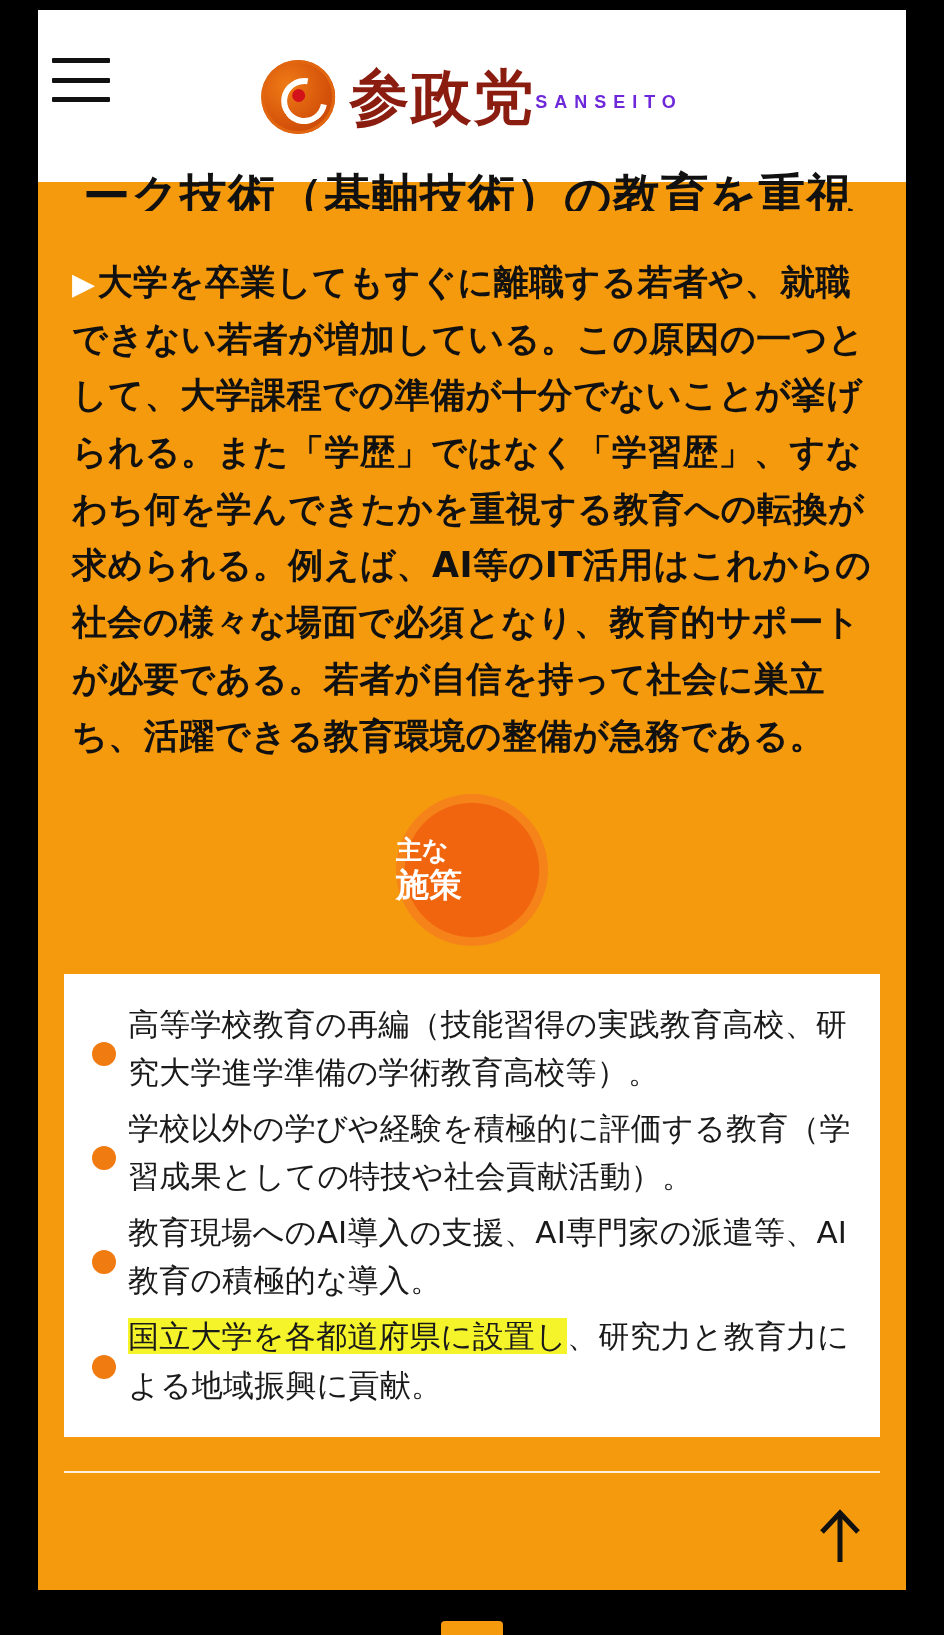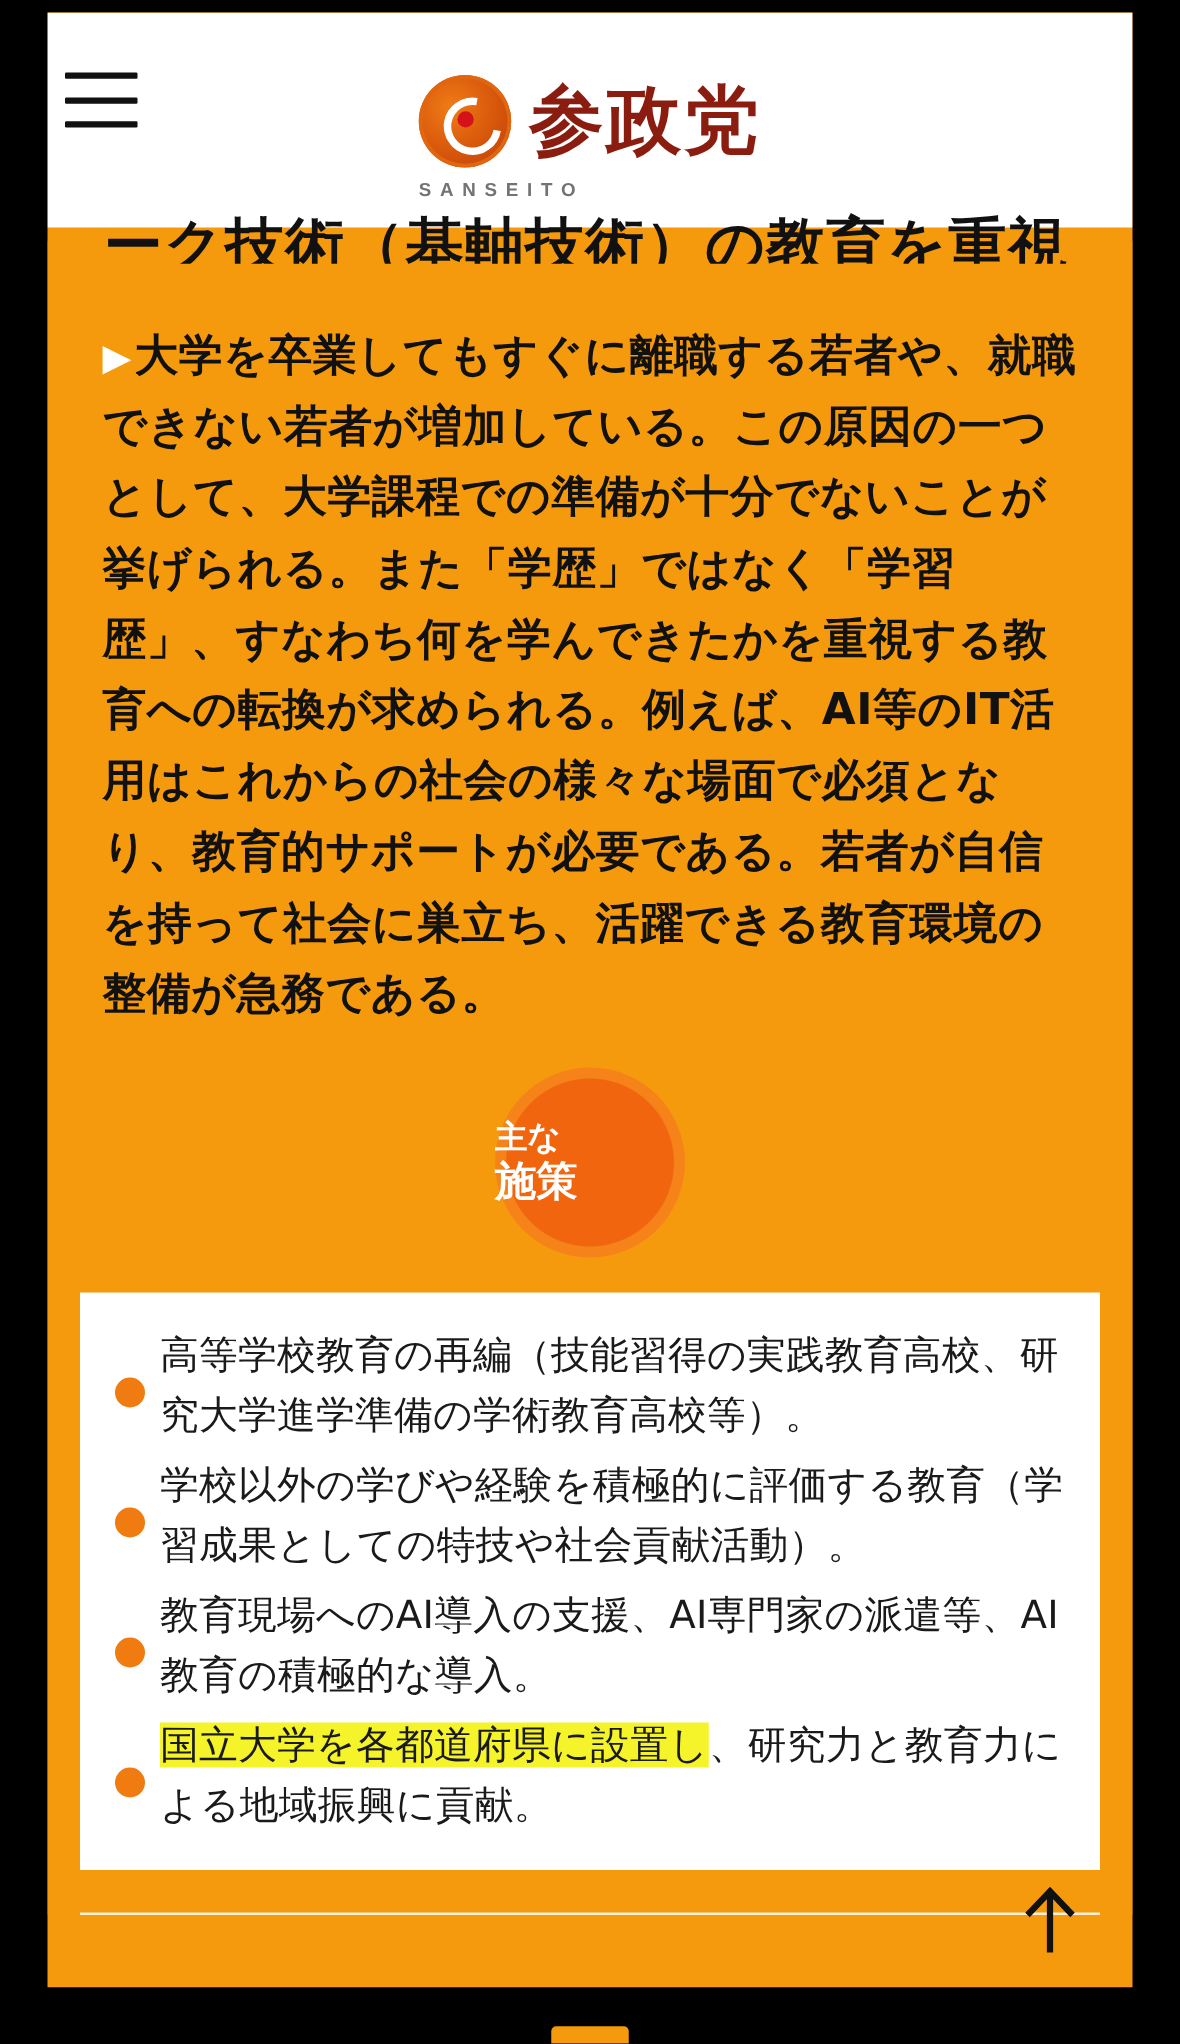--- a/index.html
+++ b/index.html
@@ -53,21 +53,22 @@
     height: 5px;
     background: #111;
     border-radius: 1px;
   }
   .brand {
     position: absolute;
     left: 50%;
     top: 50px;
     transform: translateX(-50%);
     display: flex;
-    flex-direction: column;
+    flex-direction: row;
+    align-items: center;
   }
   .brand-row {
     display: flex;
     align-items: center;
     gap: 14px;
   }
   .brand-mark {
     width: 74px;
     height: 74px;
     border-radius: 50%;
@@ -100,23 +101,23 @@
   .brand-name {
     font-size: 60px;
     font-weight: 700;
     color: #8a1c10;
     letter-spacing: 2px;
     line-height: 1;
     font-family: "DejaVu Sans", sans-serif;
   }
   .brand-sub {
     margin-top: 10px;
-    font-size: 15px;
+    font-size: 18px;
     letter-spacing: 7px;
-    color: #737373;
+    color: #6d28d9;
     font-weight: 700;
   }
   
   .content {
     position: relative;
     background: #F59A0C;
     padding: 0 0 0 0;
   }
   .section-title {
     margin: 11px;
@@ -125,21 +126,21 @@
     font-weight: 700;
     color: #111;
     letter-spacing: 1px;
     height: 46px;
     overflow: hidden;
     position: relative;
     top: -28px;
     font-family: "DejaVu Sans", sans-serif;
   }
   .lead {
-    margin: 14px;
+    margin: 4px;
     padding: 4px 30px 0 30px;
     font-size: 35px;
     line-height: 1.62;
     font-weight: 700;
     color: #111;
     letter-spacing: 0.5px;
     font-family: "DejaVu Sans", sans-serif;
   }
   .lead .marker {
     color: #ffffff;

